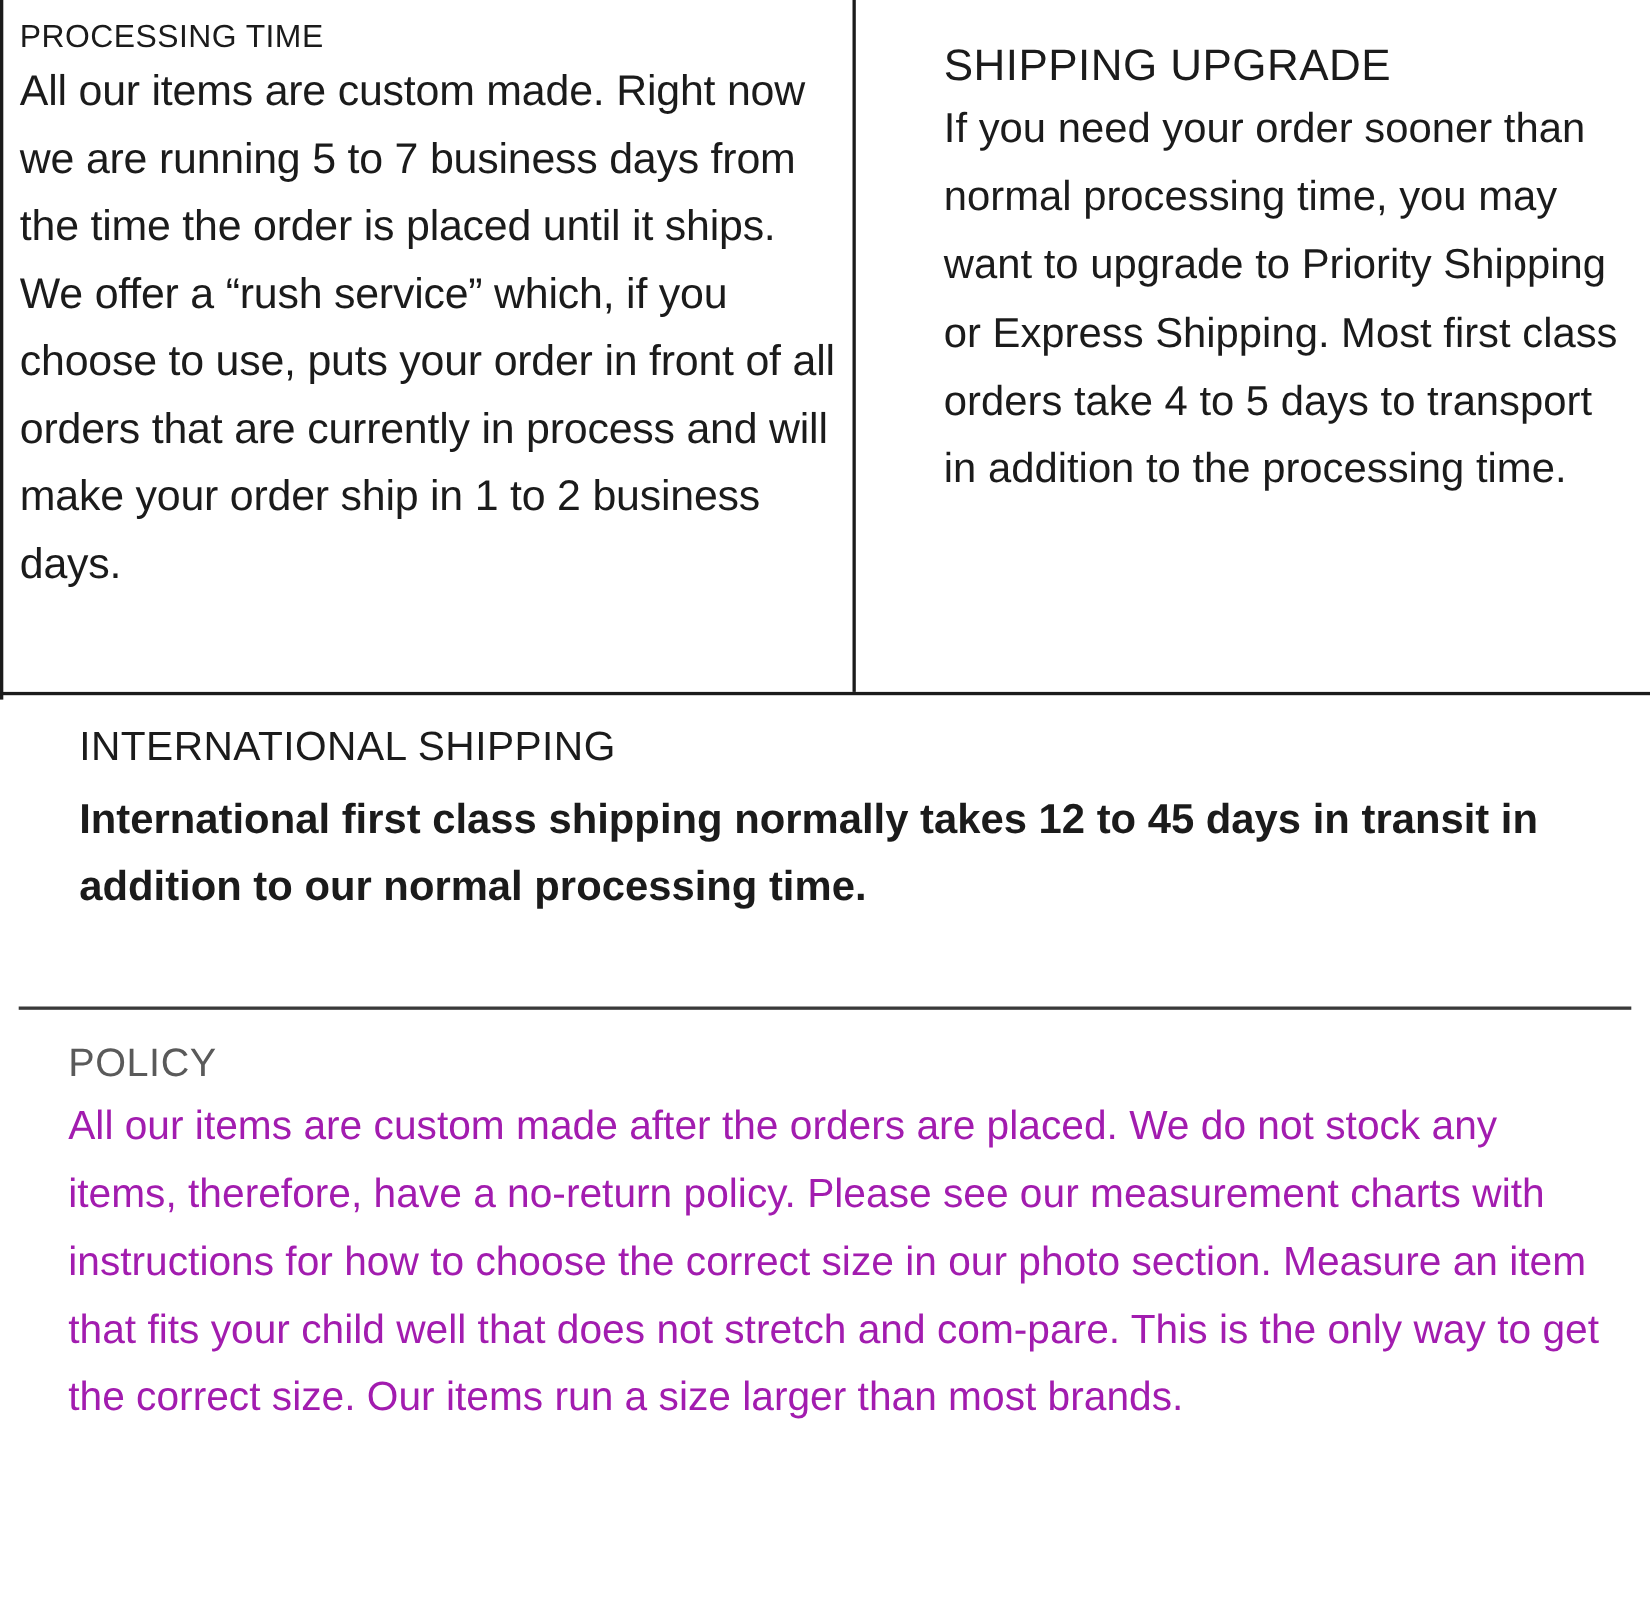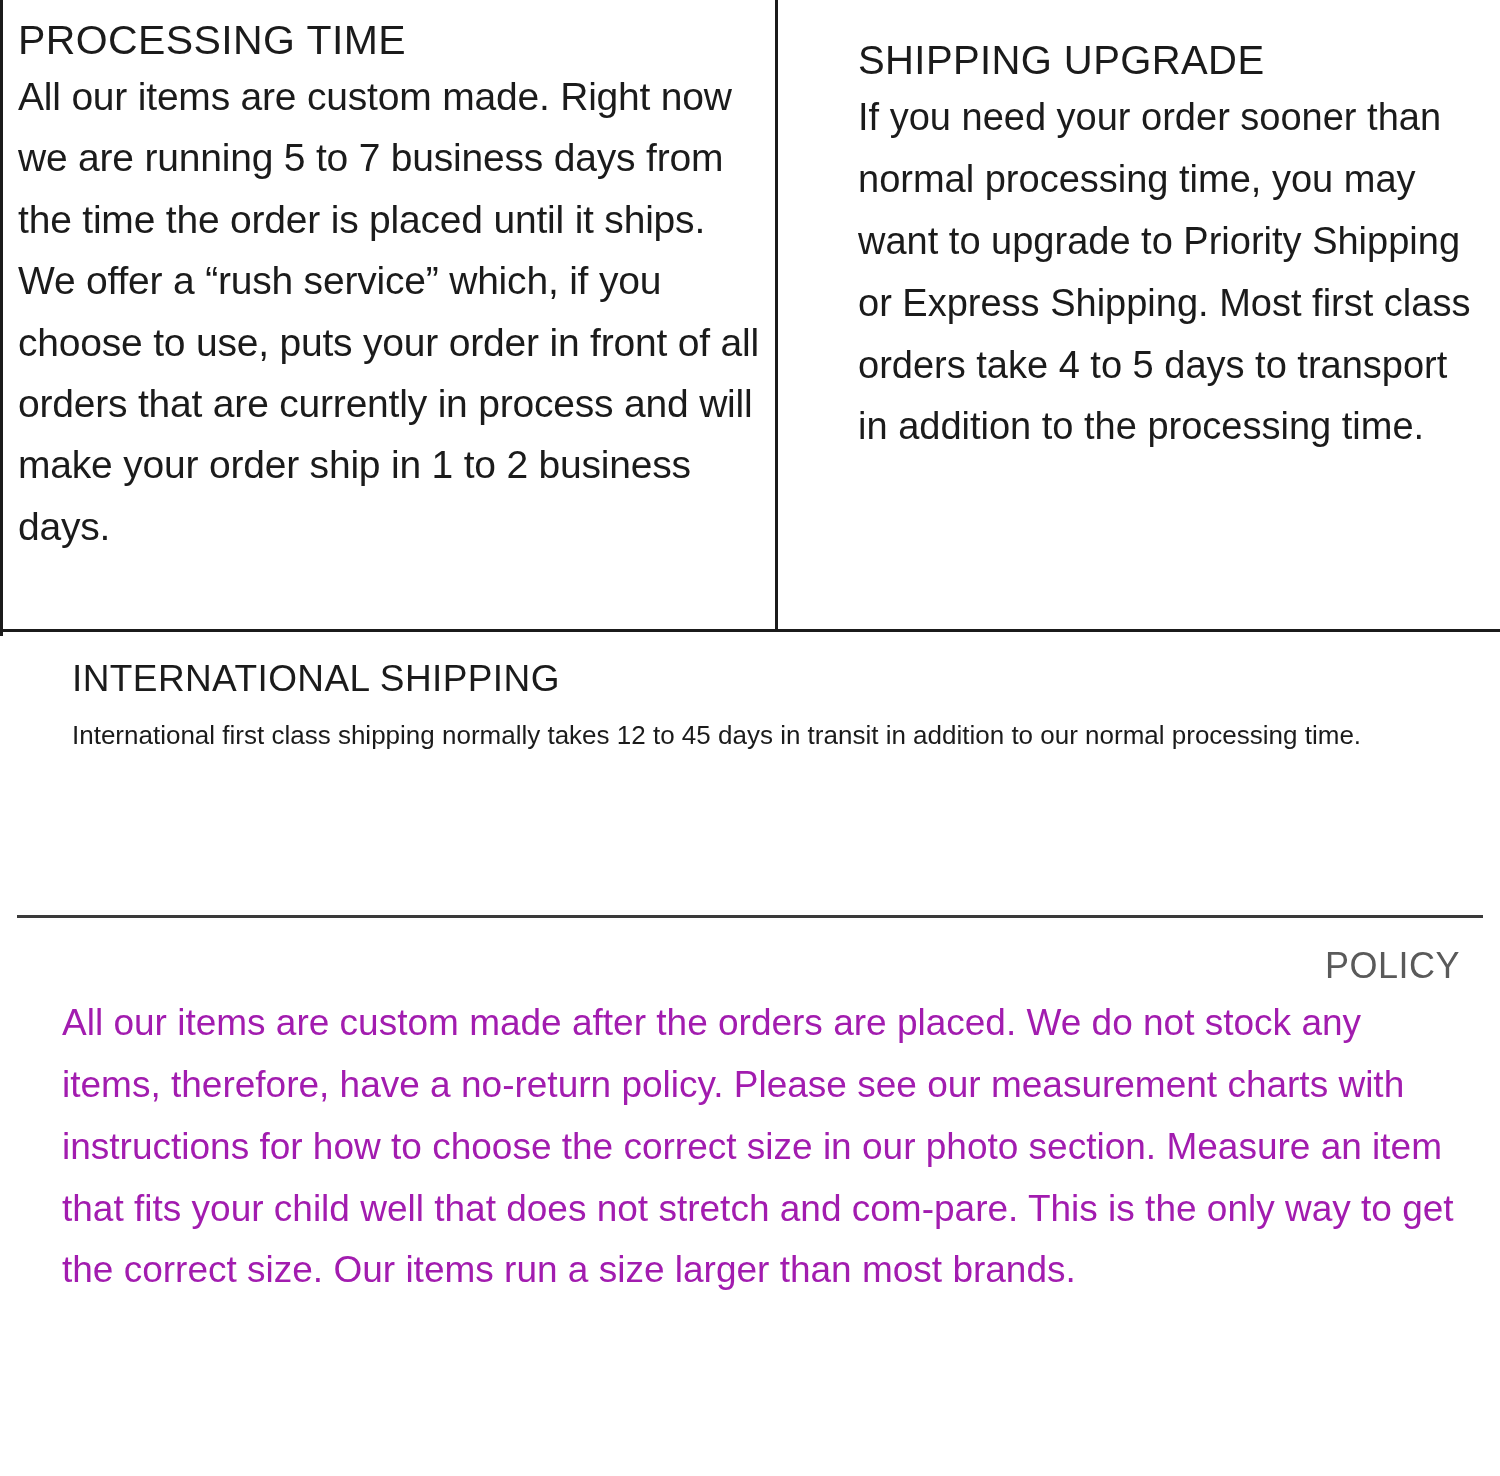--- a/index.html
+++ b/index.html
@@ -39,21 +39,21 @@
     padding: 18px 8px 0 18px;
   }
 
   .col-right {
     flex: 1;
     box-sizing: border-box;
     padding: 38px 20px 0 80px;
   }
 
   .heading {
-    font-size: 41px;
+    font-size: 29px;
     font-weight: 400;
     letter-spacing: 0.4px;
     line-height: 1.12;
     margin: 0 0 2px 0;
     color: #1b1b1b;
   }
 
   .body-text {
     font-size: 39px;
     font-weight: 400;
@@ -80,42 +80,42 @@
   .intl-block {
     box-sizing: border-box;
     padding: 26px 40px 20px 72px;
     height: 283px;
   }
   .intl-block .heading {
     font-size: 37px;
     margin-bottom: 16px;
   }
   .intl-block .body-text {
-    font-size: 26px;
+    font-size: 38px;
     line-height: 1.6;
+    font-weight: bold;
   }
 
   .rule {
     width: 1466px;
     margin: 0 auto;
     border-top: 3px solid #3a3a3a;
   }
 
   
   .policy-block {
     box-sizing: border-box;
     padding: 28px 40px 0 62px;
     color: #5a5a5a;
   }
   .policy-block .heading {
     font-size: 36px;
     color: #5a5a5a;
     margin-bottom: 6px;
     letter-spacing: 0.5px;
-    text-align: right;
   }
   .policy-block .body-text {
     font-size: 37px;
     line-height: 1.67;
     color: #a21caf;
   }
 
   .left-edge-bar {
     position: absolute;
     left: 0;

